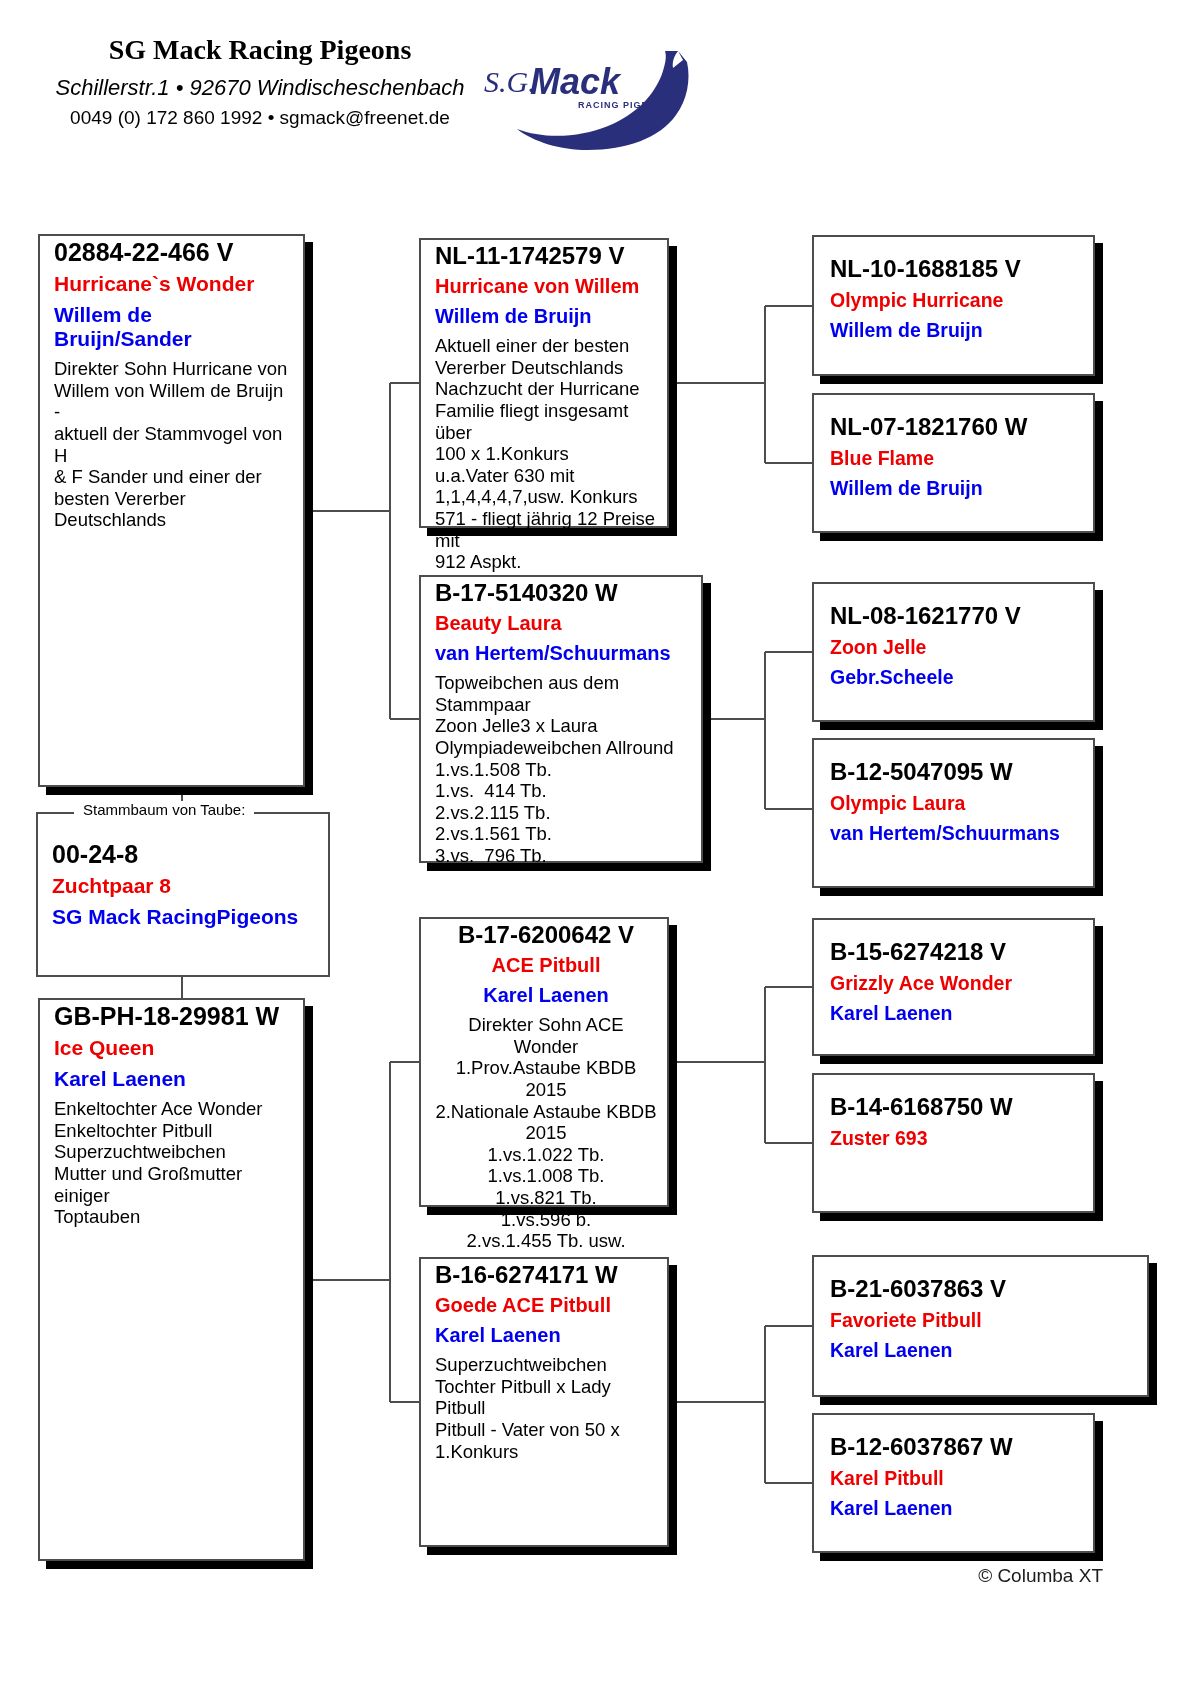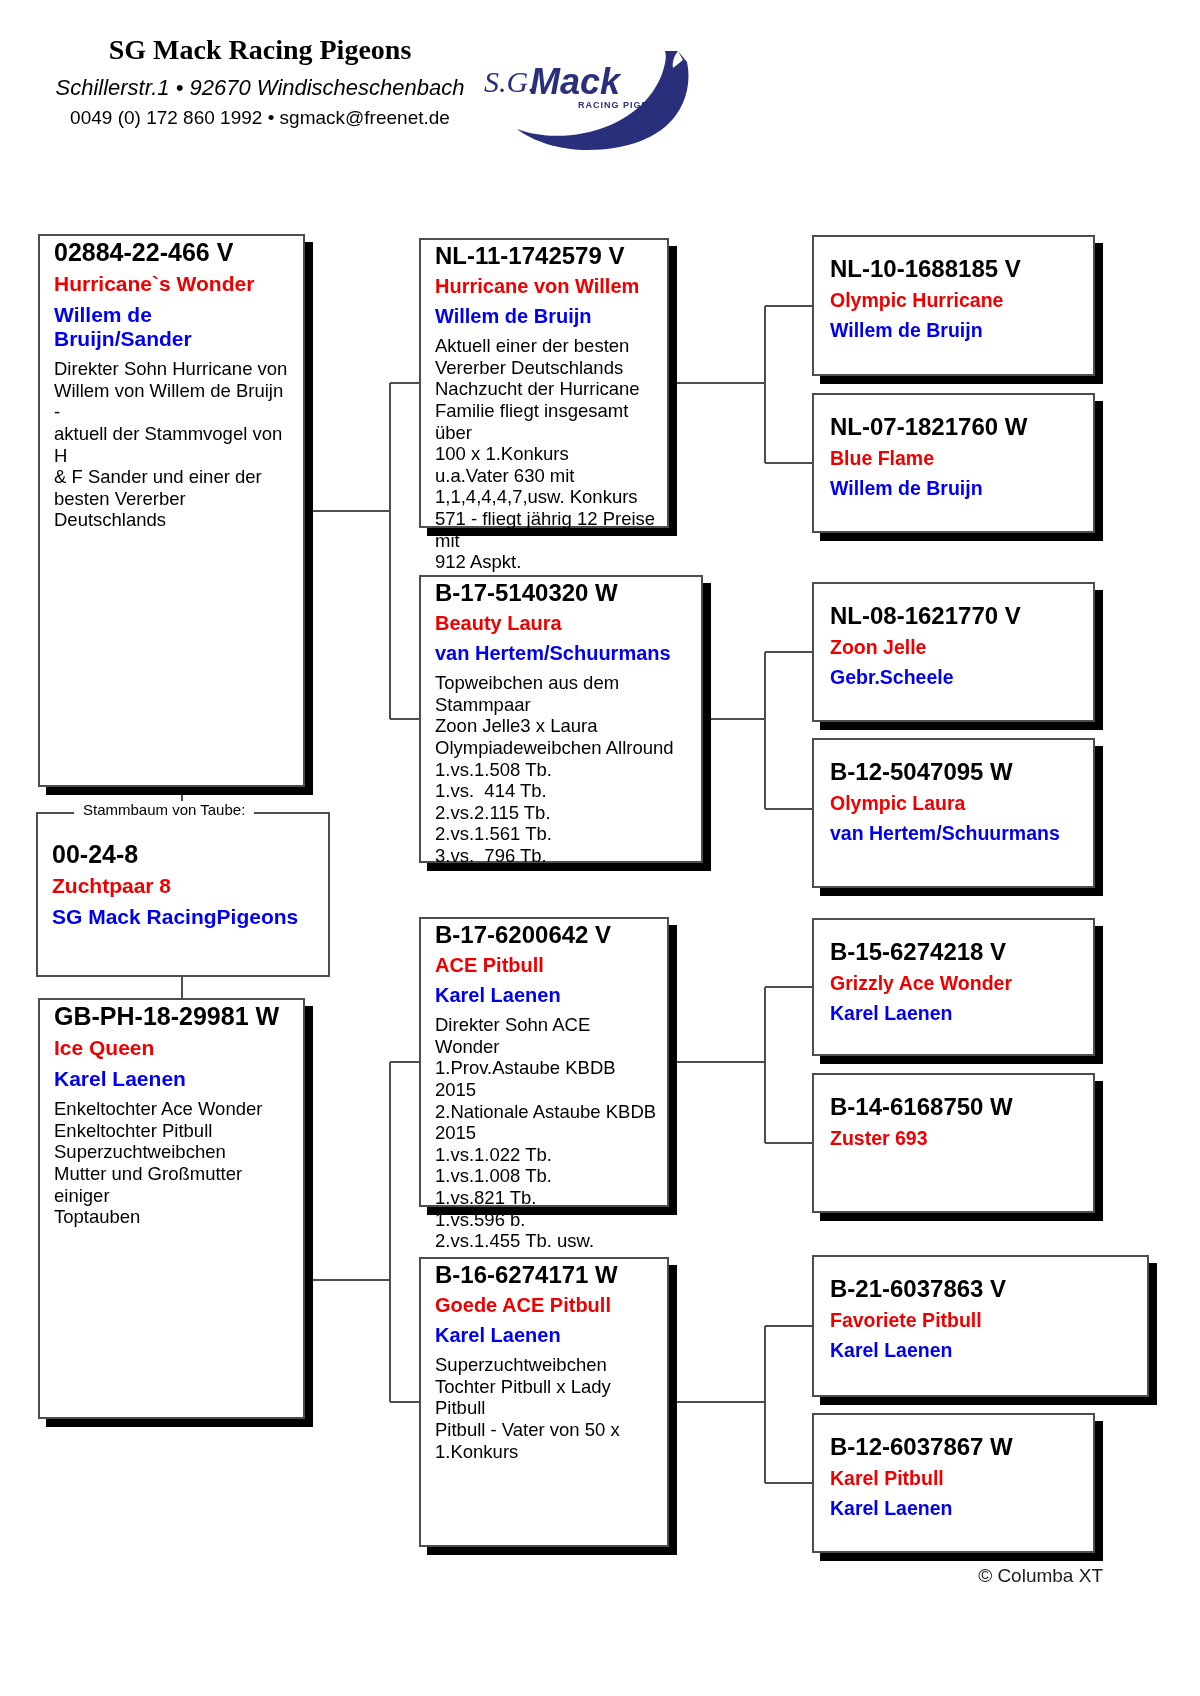--- a/index.html
+++ b/index.html
@@ -25,24 +25,24 @@
   .owner { font-size:21px; font-weight:bold; color:var(--owner-blue,#00f); margin-bottom:7px; }
   .notes { font-size:18.5px; line-height:1.17; white-space:pre-wrap; }
 
   .gp .ring { font-size:24px; }
   .gp .name, .gp .owner { font-size:20px; }
   .ggp { padding-top:18px; padding-left:16px; }
   .ggp .ring { font-size:24px; margin-bottom:6px; }
   .ggp .name, .ggp .owner { font-size:19.5px; }
 
   .sire { left:38px;  top:234px;  width:267px; height:553px; }
-  .dam  { left:38px;  top:998px;  width:267px; height:421px; }
+  .dam  { left:38px;  top:998px;  width:267px; height:563px; }
   .gp0  { left:419px; top:238px;  width:250px; height:290px; }
   .gp1  { left:419px; top:575px;  width:284px; height:288px; }
-  .gp2  { left:419px; top:917px;  width:250px; height:290px; }
+  .gp2  { left:419px; top:917px;  width:250px; height:290px;text-align:center; }
   .gp3  { left:419px; top:1257px; width:250px; height:290px; }
   .ggp0 { left:812px; top:235px;  width:283px; height:141px; }
   .ggp1 { left:812px; top:393px;  width:283px; height:140px; }
   .ggp2 { left:812px; top:582px;  width:283px; height:140px; }
   .ggp3 { left:812px; top:738px;  width:283px; height:150px; }
   .ggp4 { left:812px; top:918px;  width:283px; height:138px; }
   .ggp5 { left:812px; top:1073px; width:283px; height:140px; }
   .ggp6 { left:812px; top:1255px; width:337px; height:142px; }
   .ggp7 { left:812px; top:1413px; width:283px; height:140px; }
 

